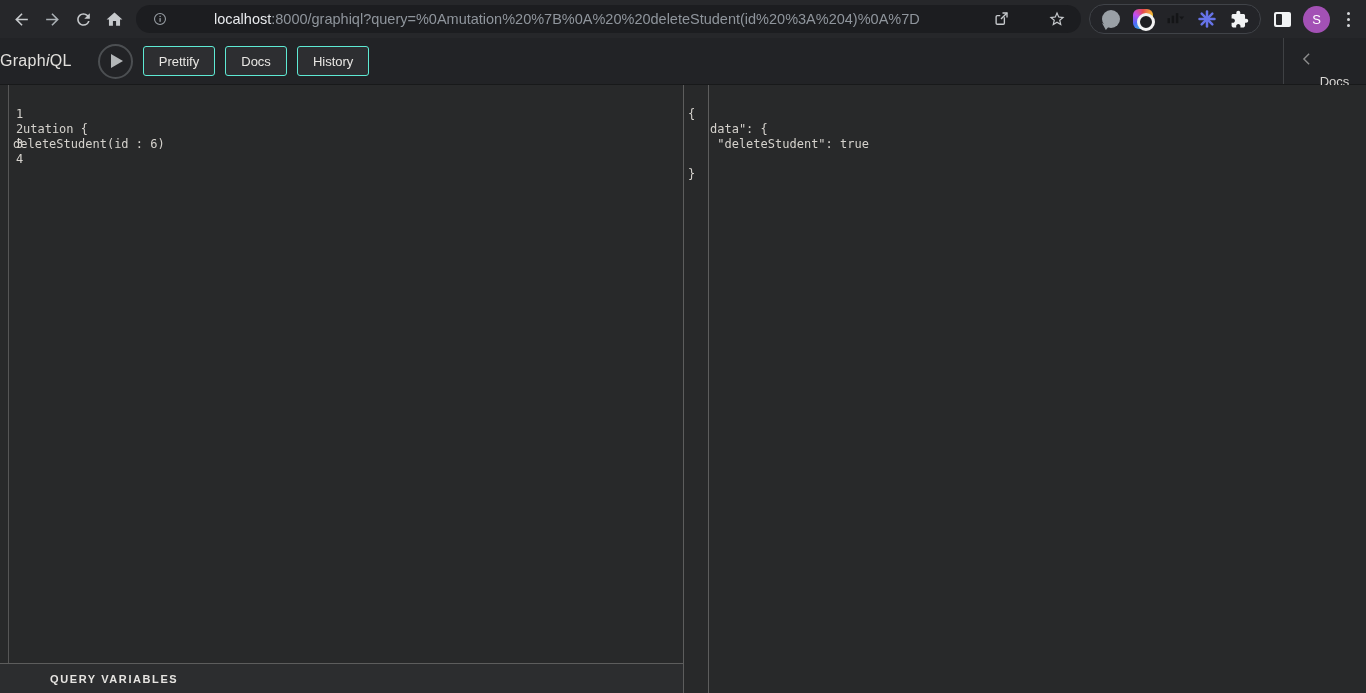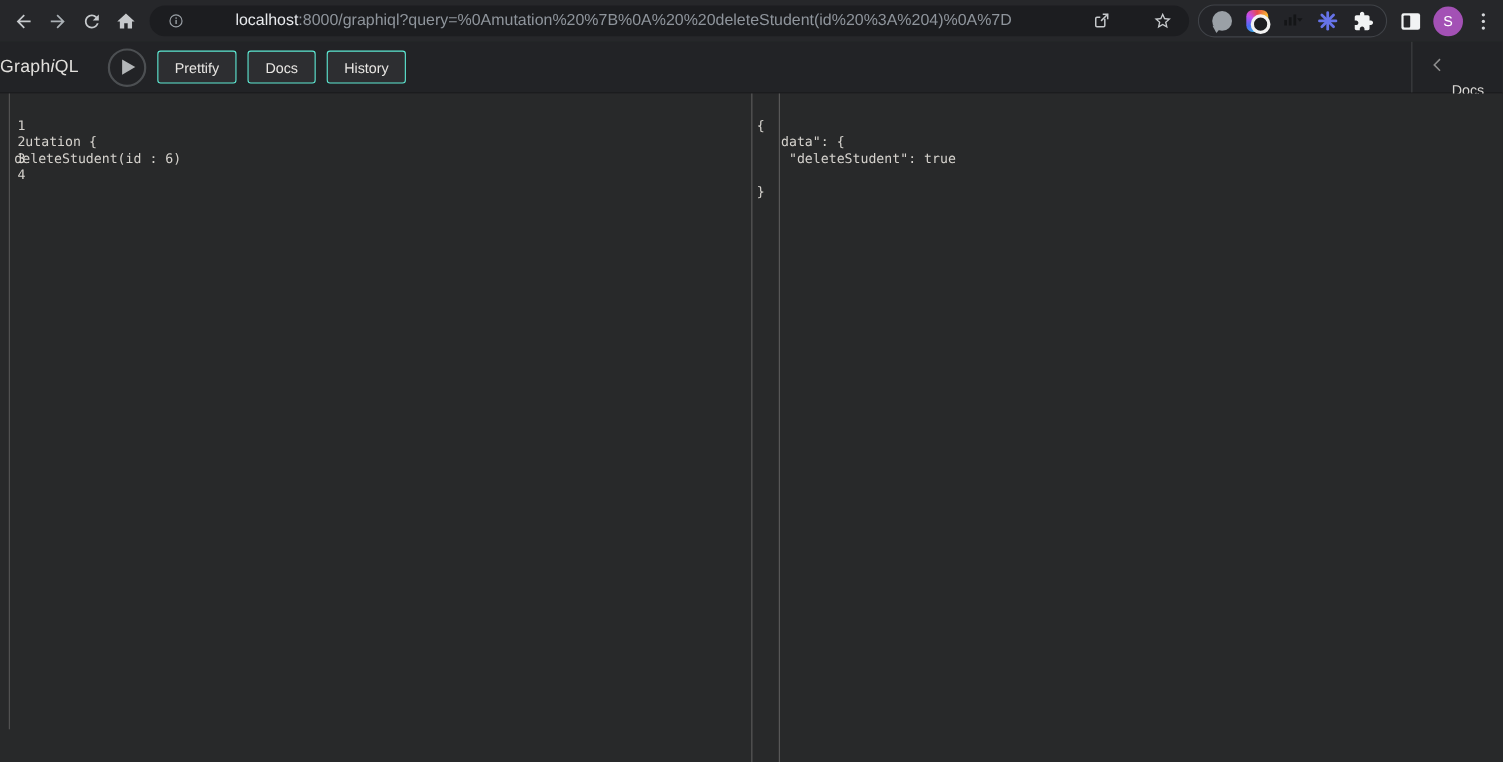--- a/index.html
+++ b/index.html
@@ -263,13 +263,16 @@
   <div class="divider-1"></div>
 
   <div class="result-pane">
     <div class="result-gutter"></div>
     <span class="mono res-open">{</span>
     <span class="mono res-l2">data": {</span>
     <span class="mono res-l3"> "deleteStudent": true</span>
     <span class="mono res-close">}</span>
   </div>
 
+  <div class="qv-bar">
+    <span class="qv-title">QUERY VARIABLES</span>
+  </div>
 </div>
 
 </body></html>

